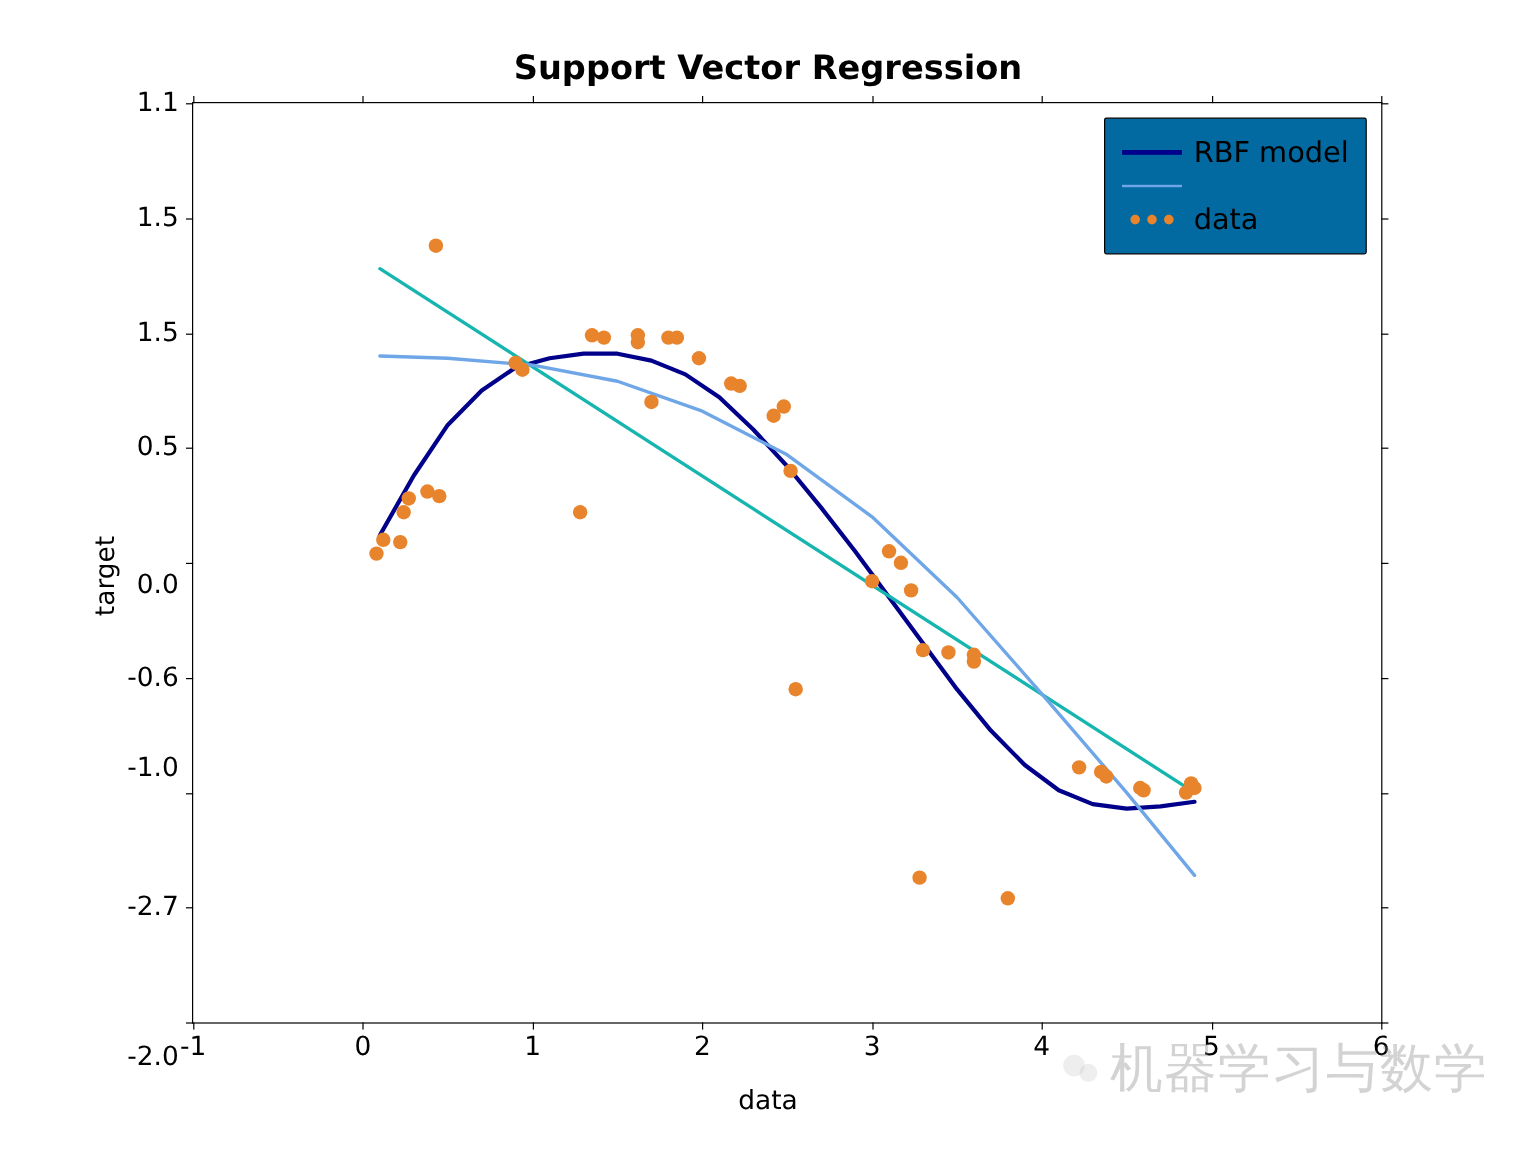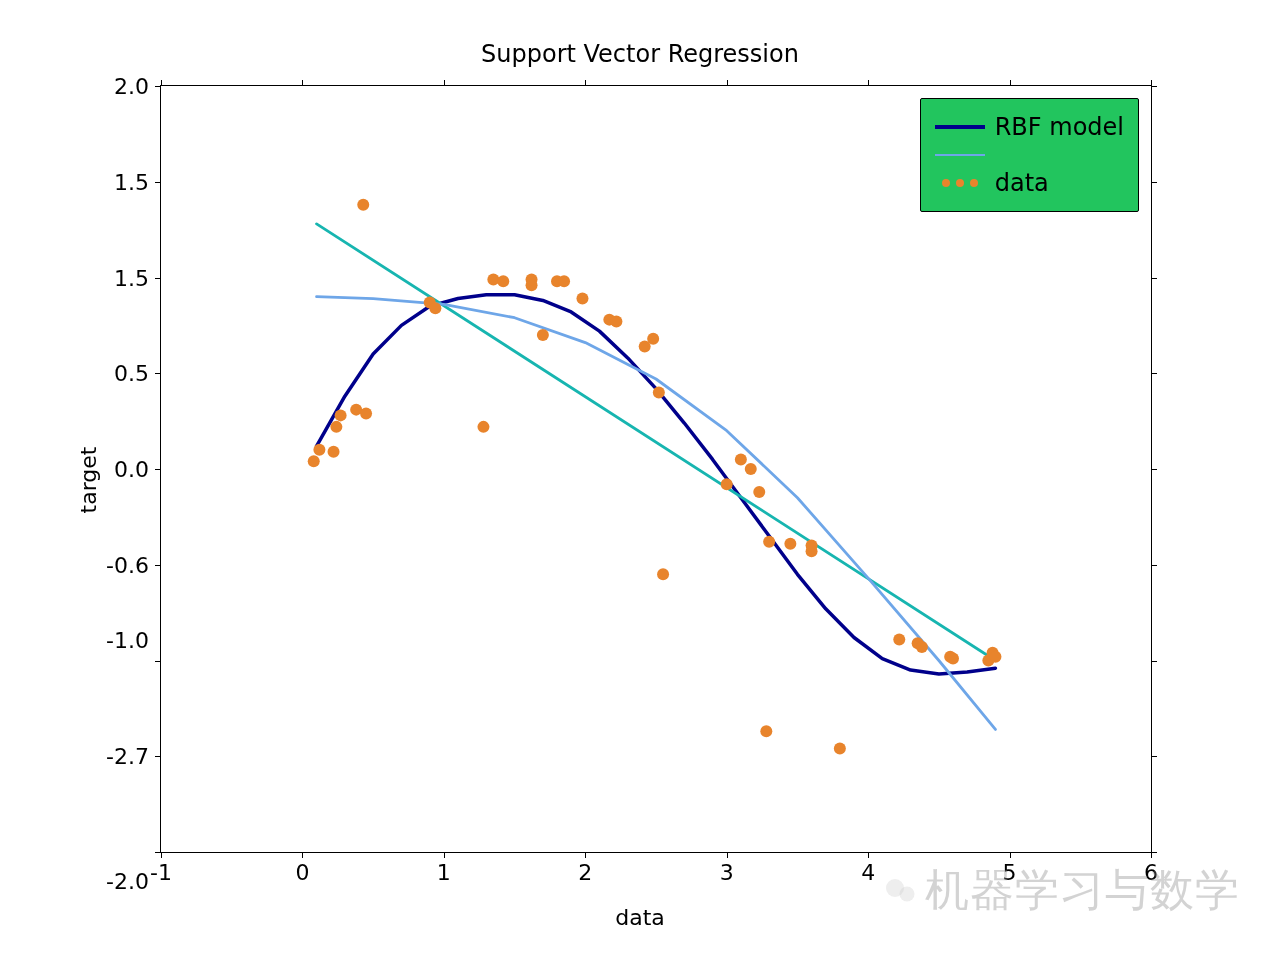--- a/index.html
+++ b/index.html
@@ -15,21 +15,22 @@
     position: relative;
     width: 1280px;
     height: 960px;
   }
   .title {
     position: absolute;
     top: 40px;
     left: 0;
     width: 100%;
     text-align: center;
-    font-size: 24px;
+    font-size: 28px;
+    font-weight: bold;
   }
   .plot-area {
     position: absolute;
     left: 160px;
     top: 85px;
     width: 992px;
     height: 768px;
     border: 1px solid #000000;
     box-sizing: border-box;
   }
@@ -83,21 +84,21 @@
   svg.plot-svg {
     position: absolute;
     left: 0; top: 0;
     width: 100%;
     height: 100%;
     overflow: visible;
   }
   .legend {
     position: absolute;
     border: 1px solid #000;
-    background: #22c55e;
+    background: #0369a1;
     padding: 10px 14px;
     font-size: 24px;
     border-radius: 2px;
   }
   .legend-row {
     display: flex;
     align-items: center;
     gap: 10px;
     margin: 4px 0;
     white-space: nowrap;
@@ -216,33 +217,33 @@
       <div class="tick-mark-y right" style="top: 766px;"></div>
       <div class="tick-y" style="top: 670.25px;">-2.7</div>
       <div class="tick-mark-y" style="top: 670.25px;"></div>
       <div class="tick-mark-y right" style="top: 670.25px;"></div>
       <div class="tick-y" style="top: 554px;">-1.0</div>
       <div class="tick-mark-y" style="top: 574.5px;"></div>
       <div class="tick-mark-y right" style="top: 574.5px;"></div>
       <div class="tick-y" style="top: 478.75px;">-0.6</div>
       <div class="tick-mark-y" style="top: 478.75px;"></div>
       <div class="tick-mark-y right" style="top: 478.75px;"></div>
-      <div class="tick-y" style="top: 383px; margin-left: 16px;">0.0</div>
+      <div class="tick-y" style="top: 402px; margin-left: 16px;">0.0</div>
       <div class="tick-mark-y" style="top: 383px;"></div>
       <div class="tick-mark-y right" style="top: 383px;"></div>
       <div class="tick-y" style="top: 287.25px; margin-left: 28px;">0.5</div>
       <div class="tick-mark-y" style="top: 287.25px;"></div>
       <div class="tick-mark-y right" style="top: 287.25px;"></div>
       <div class="tick-y" style="top: 191.5px;">1.5</div>
       <div class="tick-mark-y" style="top: 191.5px;"></div>
       <div class="tick-mark-y right" style="top: 191.5px;"></div>
       <div class="tick-y" style="top: 95.75px;">1.5</div>
       <div class="tick-mark-y" style="top: 95.75px;"></div>
       <div class="tick-mark-y right" style="top: 95.75px;"></div>
-      <div class="tick-y" style="top: 0px;">2.0</div>
+      <div class="tick-y" style="top: 0px;">1.1</div>
       <div class="tick-mark-y" style="top: 0px;"></div>
       <div class="tick-mark-y right" style="top: 0px;"></div>
       <div class="tick-x" style="left: 0px;">-1</div>
       <div class="tick-mark-x" style="left: 0px;"></div>
       <div class="tick-mark-x top" style="left: 0px;"></div>
       <div class="tick-x" style="left: 141.429px;">0</div>
       <div class="tick-mark-x" style="left: 141.429px;"></div>
       <div class="tick-mark-x top" style="left: 141.429px;"></div>
       <div class="tick-x" style="left: 282.857px;">1</div>
       <div class="tick-mark-x" style="left: 282.857px;"></div>

